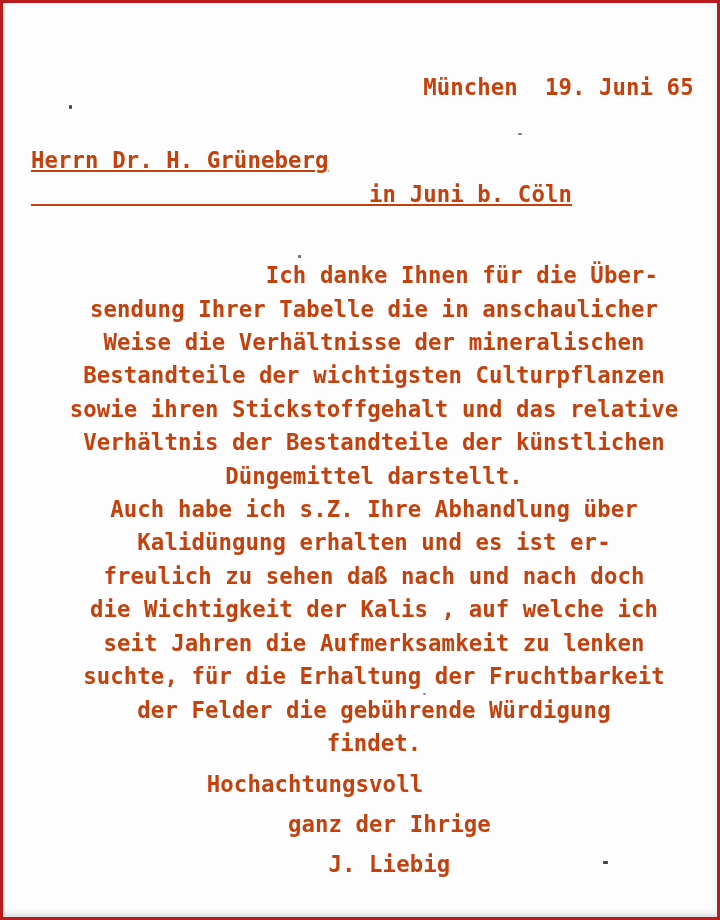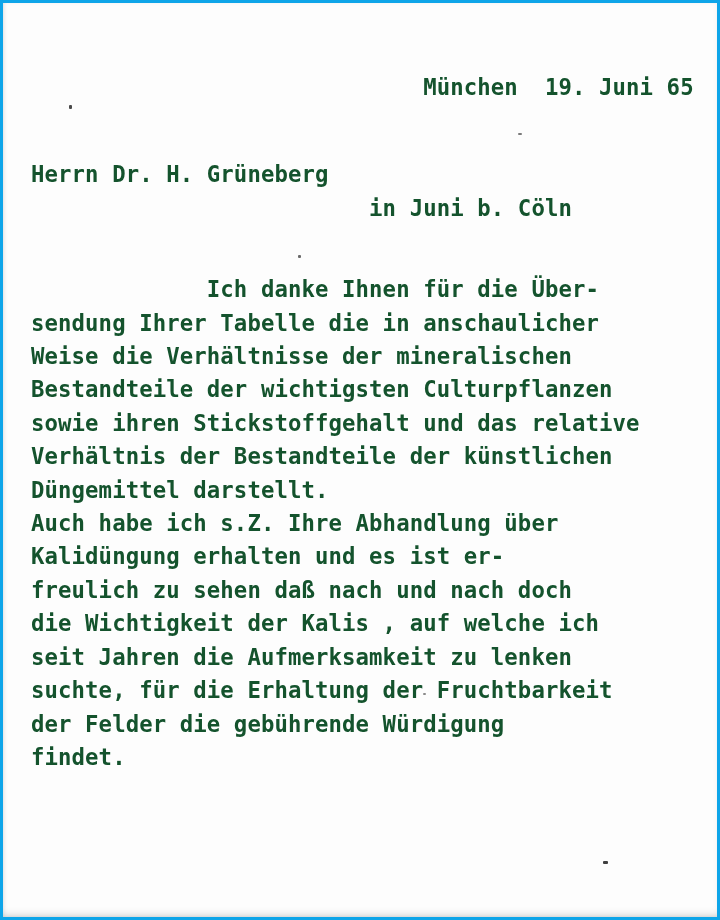--- a/index.html
+++ b/index.html
@@ -5,45 +5,47 @@
   html, body {
     margin: 0;
     padding: 0;
     background: #e8e8e8;
   }
   .page {
     position: relative;
     width: 714px;
     height: 914px;
     background: #fdfdfd;
-    border: 3px solid #0ea5e9;
+    border: 3px solid #b91c1c;
     overflow: hidden;
     font-family: "DejaVu Sans Mono", "Liberation Mono", monospace;
     font-weight: bold;
-    color: #14532d;
+    color: #c2410c;
     box-shadow: inset 0 -6px 10px -6px rgba(120,120,120,0.45),
                 inset 2px 0 4px -2px rgba(120,120,120,0.25);
   }
   .line, .block {
     white-space: pre;
     font-size: 22.3px;
     letter-spacing: 0.1px;
     padding-left: 28px;
   }
   .dateline {
     margin-top: 68px;
     line-height: 33.4px;
   }
   .address {
-    margin-top: 54px;
+    margin-top: 40px;
     line-height: 33.4px;
+    text-decoration: underline;
   }
   .body-block {
     margin-top: 48px;
     line-height: 33.4px;
+    text-align: center;
   }
   .closing-block {
     margin-top: 4px;
     line-height: 40px;
   }
   .speck {
     position: absolute;
     background: #555;
     border-radius: 1px;
   }
@@ -74,20 +76,23 @@
 Düngemittel darstellt.
 Auch habe ich s.Z. Ihre Abhandlung über
 Kalidüngung erhalten und es ist er-
 freulich zu sehen daß nach und nach doch
 die Wichtigkeit der Kalis , auf welche ich
 seit Jahren die Aufmerksamkeit zu lenken
 suchte, für die Erhaltung der Fruchtbarkeit
 der Felder die gebührende Würdigung
 findet.</div>
 
+  <div class="block closing-block">             Hochachtungsvoll
+                   ganz der Ihrige
+                      J. Liebig</div>
 
   <span class="speck speck1"></span>
   <span class="speck speck2"></span>
   <span class="speck speck3"></span>
   <span class="speck speck4"></span>
   <span class="speck speck5"></span>
 
 </div>
 
 </body></html>

